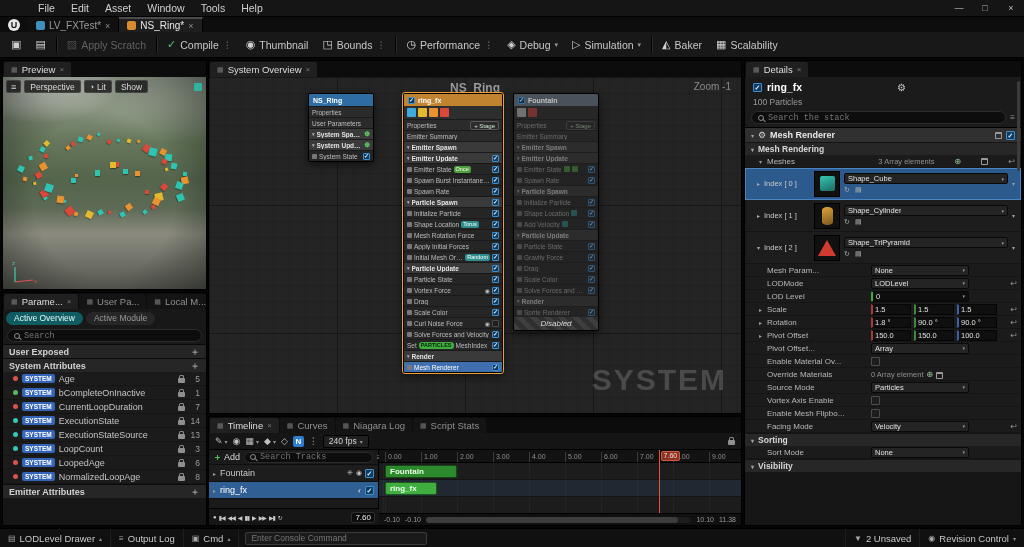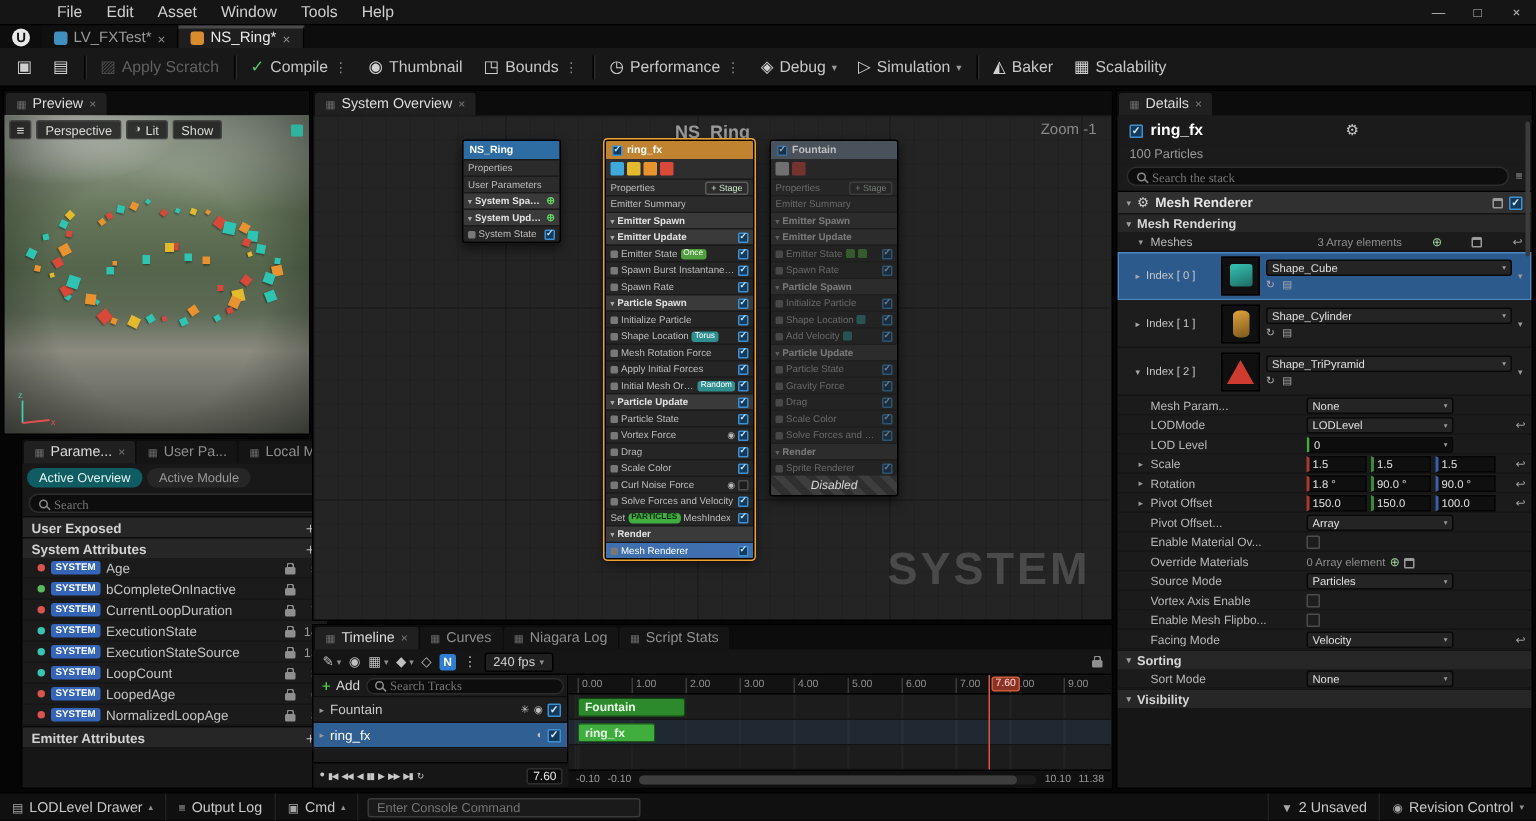--- a/index.html
+++ b/index.html
@@ -58,27 +58,27 @@
   .pv-vig{position:absolute;inset:0;background:radial-gradient(ellipse at 50% 55%, transparent 50%, rgba(8,10,8,.5) 100%);z-index:1}
   #pv-topbar{position:absolute;top:3px;left:3px;right:4px;display:flex;gap:3px;align-items:center;z-index:5}
   .pv-btn{display:inline-flex;align-items:center;gap:3px;height:13px;background:rgba(18,18,18,.78);border:1px solid rgba(90,90,90,.55);border-radius:2px;color:#dcdcdc;font-size:8.5px;padding:0 5px;flex:none}
   .pv-btn.ham{padding:0 4px;font-size:9px}
   .pv-bic{font-size:7px;color:#cfcfcf}
   .pv-screen{margin-left:auto;width:8px;height:8px;background:#2fb39f;border-radius:1px}
   .particle{position:absolute;z-index:3;box-shadow:0 1px 1px rgba(0,0,0,.35)}
   #pv-axis{position:absolute;left:4px;bottom:2px;z-index:5}
 
   
-  #params-panel{left:14px;top:292px;width:205px;height:234px}
+  #params-panel{left:2px;top:292px;width:205px;height:234px}
   #param-modes{height:18px;display:flex;gap:3px;align-items:center;padding:0 3px;background:#181818}
   .mode-btn{padding:0 8px;height:13px;line-height:13px;font-size:8.5px;border-radius:7px;background:#262626;color:#9a9a9a;white-space:nowrap}
   .mode-btn.active{background:#0f5d62;color:#e6f7f7}
   .sboxwrap{padding:2px 4px;background:#181818}
   .sbox{display:flex;align-items:center;gap:4px;background:#0d0d0d;border:1px solid #2c2c2c;border-radius:8px;height:13px;padding:0 6px}
-  .sbox input{flex:1;background:transparent;border:none;outline:none;color:#c8c8c8;font-size:8.5px;font-family:Liberation Serif, serif;min-width:0}
+  .sbox input{flex:1;background:transparent;border:none;outline:none;color:#c8c8c8;font-size:8.5px;font-family:Liberation Mono, monospace;min-width:0}
   .psec{height:14px;background:#262626;border-top:1px solid #0a0a0a;display:flex;align-items:center;padding:0 6px;font-size:9px;font-weight:bold;color:#d2d2d2}
   .psec .plus{margin-left:auto;color:#c0c0c0;font-size:10px;font-weight:normal}
   .attr-row{height:14px;display:flex;align-items:center;gap:4px;padding:0 6px 0 10px;font-size:9px;color:#c4c4c4;background:#1b1b1b;border-bottom:1px solid #151515}
   .attr-dot{width:5px;height:5px;border-radius:50%;flex:none}
   .attr-badge{background:#3565b8;color:#fff;font-size:6.5px;font-weight:bold;padding:0 3px;height:9px;line-height:9px;border-radius:2px;flex:none}
   .attr-name{white-space:nowrap;overflow:hidden;text-overflow:ellipsis}
   .attr-right{margin-left:auto;display:flex;align-items:center;gap:3px}
   .attr-count{min-width:12px;text-align:right;color:#9a9a9a;font-size:8.5px}
 
   

